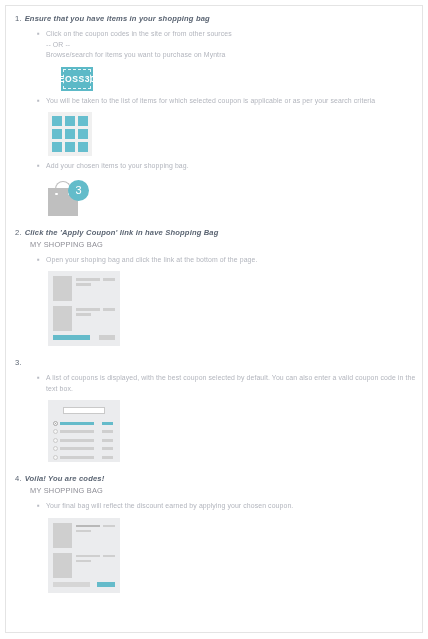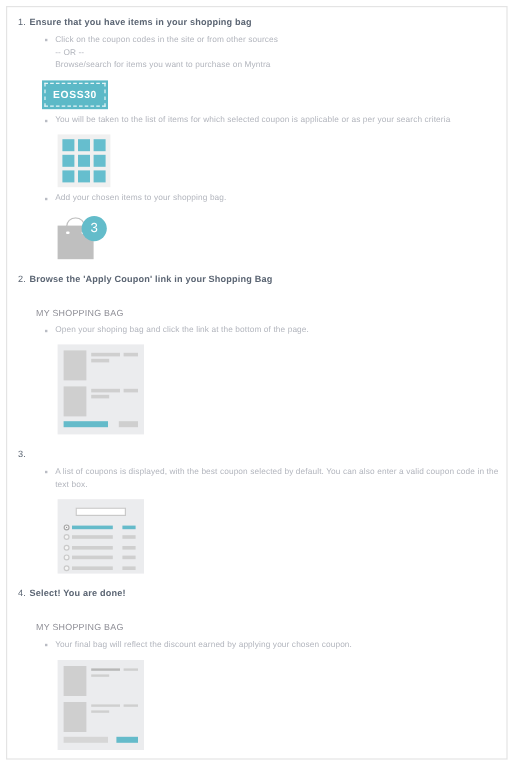--- a/index.html
+++ b/index.html
@@ -56,28 +56,29 @@
     white-space: nowrap;
   }
   .step-num {
     color: #5a6472;
     font-weight: normal;
     margin-right: 3px;
   }
   .step-title {
     font-weight: bold;
     color: #5b6573;
+    font-style: italic;
   }
 
   .step-sub {
     font-size: 7.4px;
     line-height: 11px;
     color: #8d8d95;
     margin-left: 15px;
-    margin-top: 17px;
+    margin-top: 1px;
     letter-spacing: 0.03em;
     font-weight: normal;
   }
 
   .bullet-row {
     display: flex;
     margin-left: 22px;
     margin-top: 5px;
   }
   .bullet-dot {
@@ -92,23 +93,23 @@
     font-size: 6.9px;
     line-height: 10.5px;
     color: #b2b5bd;
     letter-spacing: 0.015em;
     max-width: 370px;
   }
   .bullet-text .nl { display: block; }
 
   
   .coupon-chip {
-    margin-left: 20px;
+    margin-left: 46px;
     margin-top: 6px;
-    width: 55px;
+    width: 32px;
     height: 24px;
     background: #5cb9c7;
     box-sizing: border-box;
     display: flex;
     align-items: center;
     justify-content: center;
     position: relative;
   }
   .coupon-chip::before {
     content: "";
@@ -378,21 +379,21 @@
           <div class="bag-stud r"></div>
           <div class="bag-badge">3</div>
         </div>
       </div>
 
       <div class="spacer-step"></div>
 
       <div class="step">
         <div class="step-head">
           <span class="step-num">2.</span>
-          <span class="step-title">Browse the 'Apply Coupon' link in your Shopping Bag</span>
+          <span class="step-title">Click the 'Apply Coupon' link in have Shopping Bag</span>
         </div>
         <div class="step-sub">MY SHOPPING BAG</div>
 
         <div class="bullet-row">
           <span class="bullet-dot">▪</span>
           <div class="bullet-text">Open your shoping bag and click the link at the bottom of the page.</div>
         </div>
 
         <div class="wire wire-bag">
           <div class="wire-row">
@@ -458,21 +459,21 @@
             <span class="cp-right"></span>
           </div>
         </div>
       </div>
 
       <div class="spacer-step"></div>
 
       <div class="step">
         <div class="step-head">
           <span class="step-num">4.</span>
-          <span class="step-title">Select! You are done!</span>
+          <span class="step-title">Voila! You are codes!</span>
         </div>
         <div class="step-sub">MY SHOPPING BAG</div>
 
         <div class="bullet-row">
           <span class="bullet-dot">▪</span>
           <div class="bullet-text">Your final bag will reflect the discount earned by applying your chosen coupon.</div>
         </div>
 
         <div class="wire wire-bag">
           <div class="wire-row">

